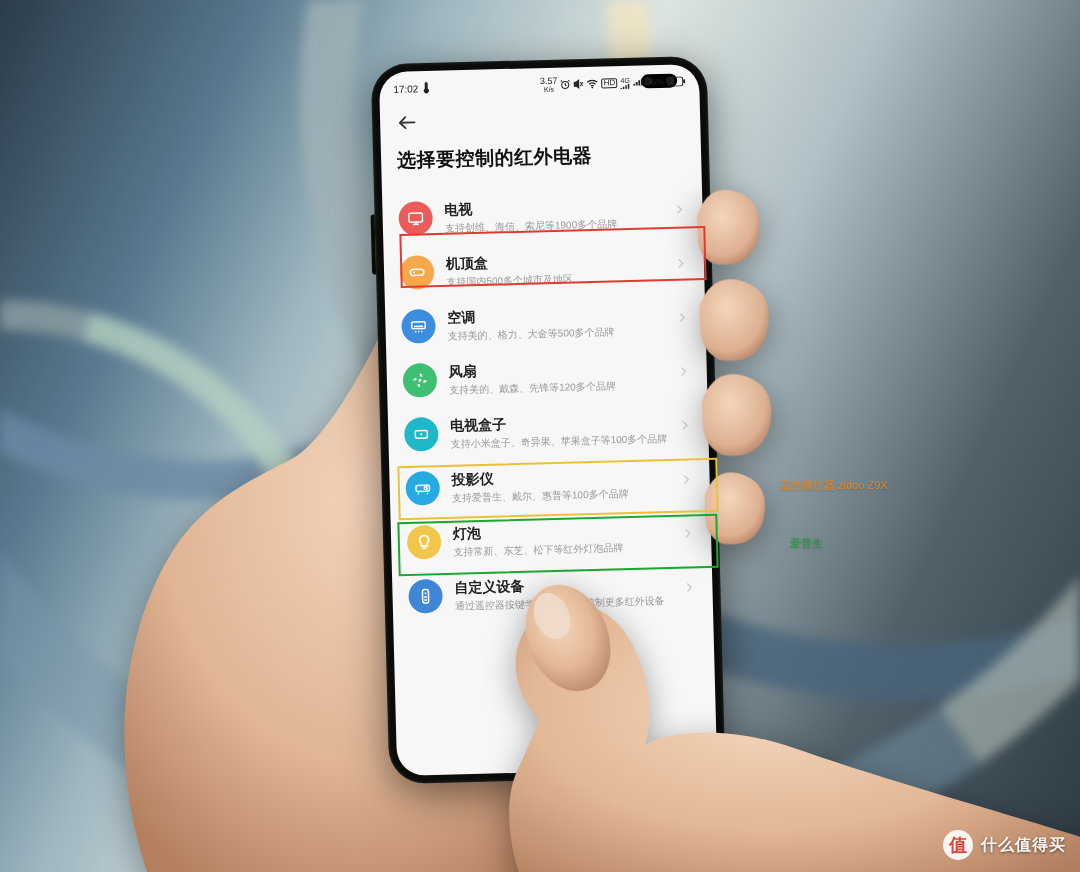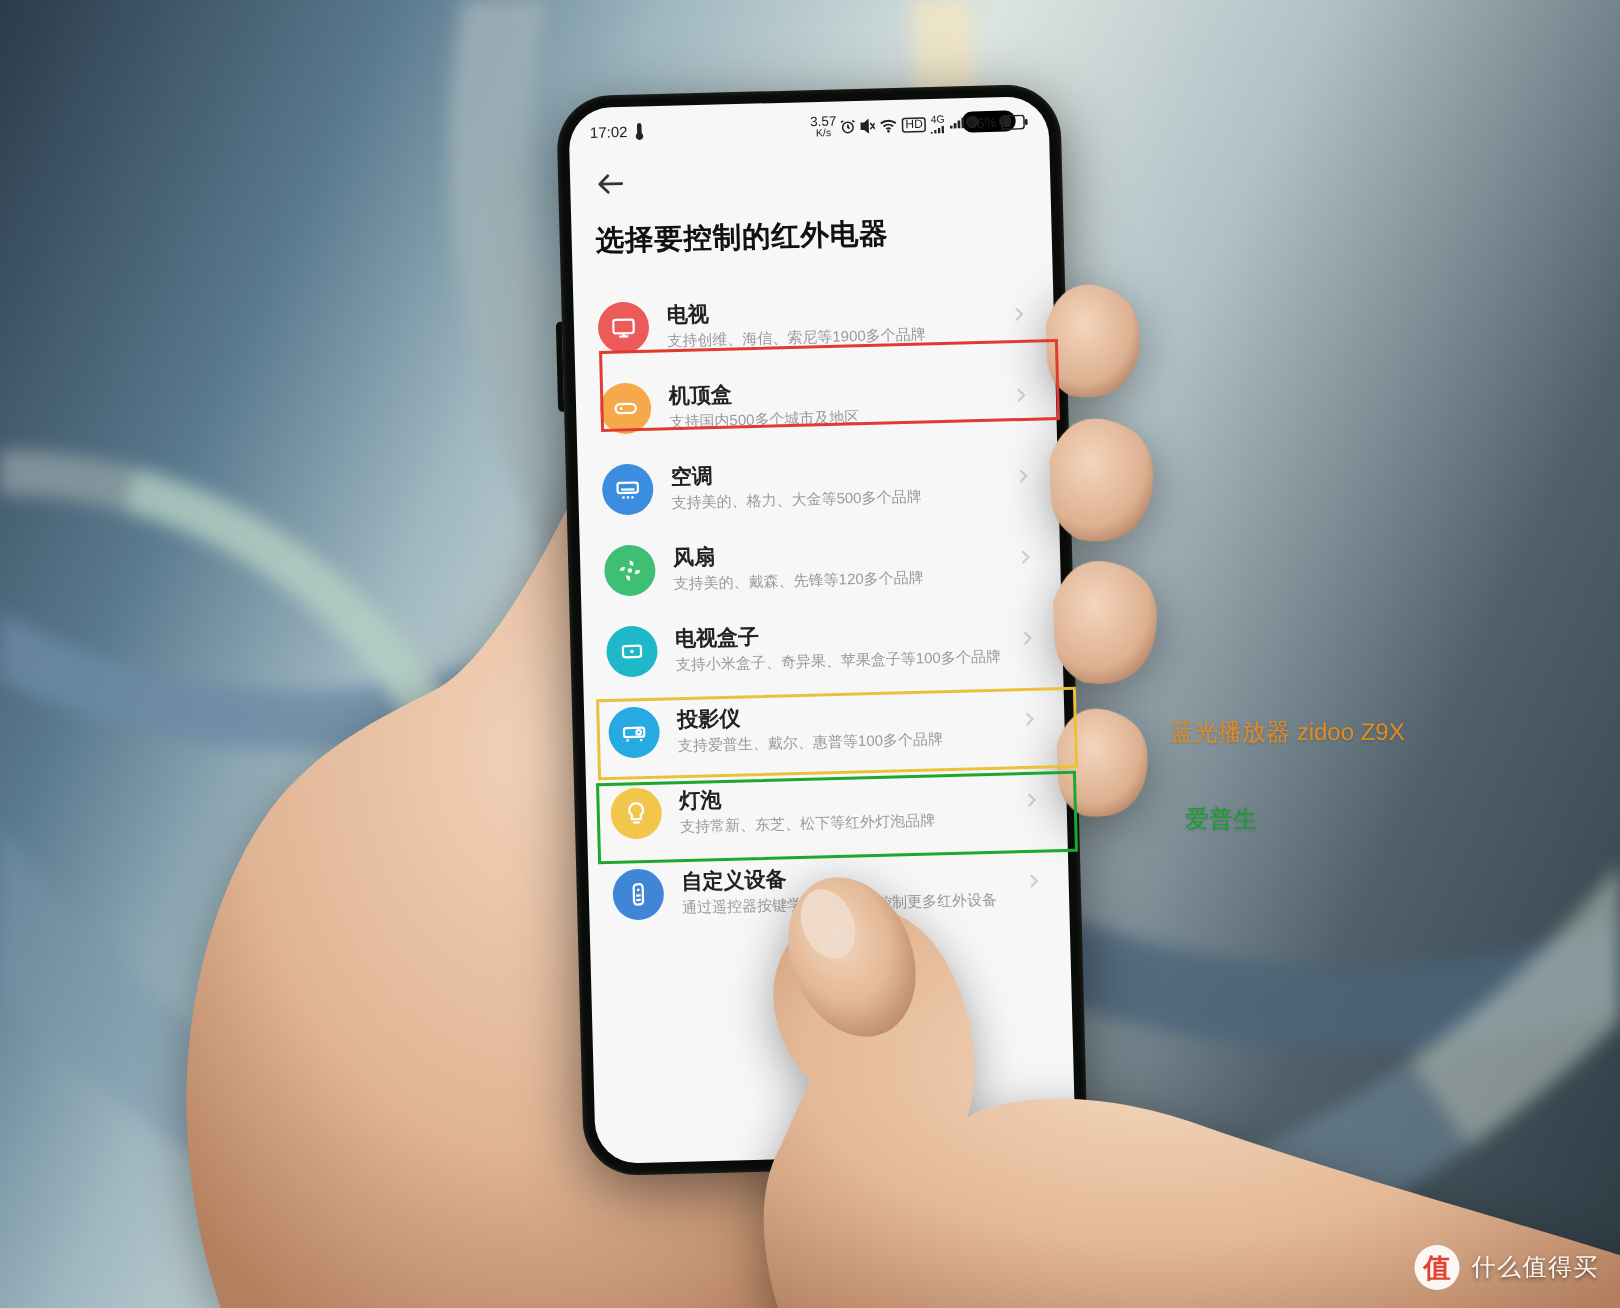--- a/index.html
+++ b/index.html
@@ -52,32 +52,32 @@
   .c-teal  { background:#1eb8c8; }
   .c-cyan  { background:#27a9e1; }
   .c-yell  { background:#f2c54b; }
   .c-blue2 { background:#3f86d6; }
 
   
   .hl { position:absolute; border-width:2px; border-style:solid; pointer-events:none; background:transparent; }
   .hl-red    { border-color:#e03b2e; }
   .hl-yellow { border-color:#e9c23a; }
   .hl-green  { border-color:#1aa82f; }
-  .ann { position:absolute; font-size:16px; font-weight:500; text-shadow:0 1px 2px rgba(0,0,0,.2); }
+  .ann { position:absolute; font-size:11px; font-weight:500; text-shadow:0 1px 2px rgba(0,0,0,.2); }
   .ann-orange{ color:#e68a1f; }
   .ann-green { color:#17a02b;text-align:right; }
 
   
   .hand { position:absolute; filter: drop-shadow(0 8px 16px rgba(0,0,0,.35)); }
   .hand svg { display:block; }
 
   
   .wm { position:absolute; right:14px; bottom:12px; display:flex; align-items:center; gap:8px; color:#fff; opacity:.92; }
   .wm .badge{ width:30px;height:30px;border-radius:50%;background:#fff;color:#e33b2e;display:flex;align-items:center;justify-content:center;font-weight:800;font-size:18px;}
-  .wm .t{ font-size:16px; font-weight:400; letter-spacing:1px; text-shadow:0 1px 3px rgba(0,0,0,.6);}
+  .wm .t{ font-size:16px; font-weight:700; letter-spacing:1px; text-shadow:0 1px 3px rgba(0,0,0,.6);}
 </style>
 </head>
 <body>
 
 <div class="scene">
 
   <div class="swirl">
     <div class="arc a1"></div>
       <div class="arc a2"></div>
       <div class="arc a3"></div>

